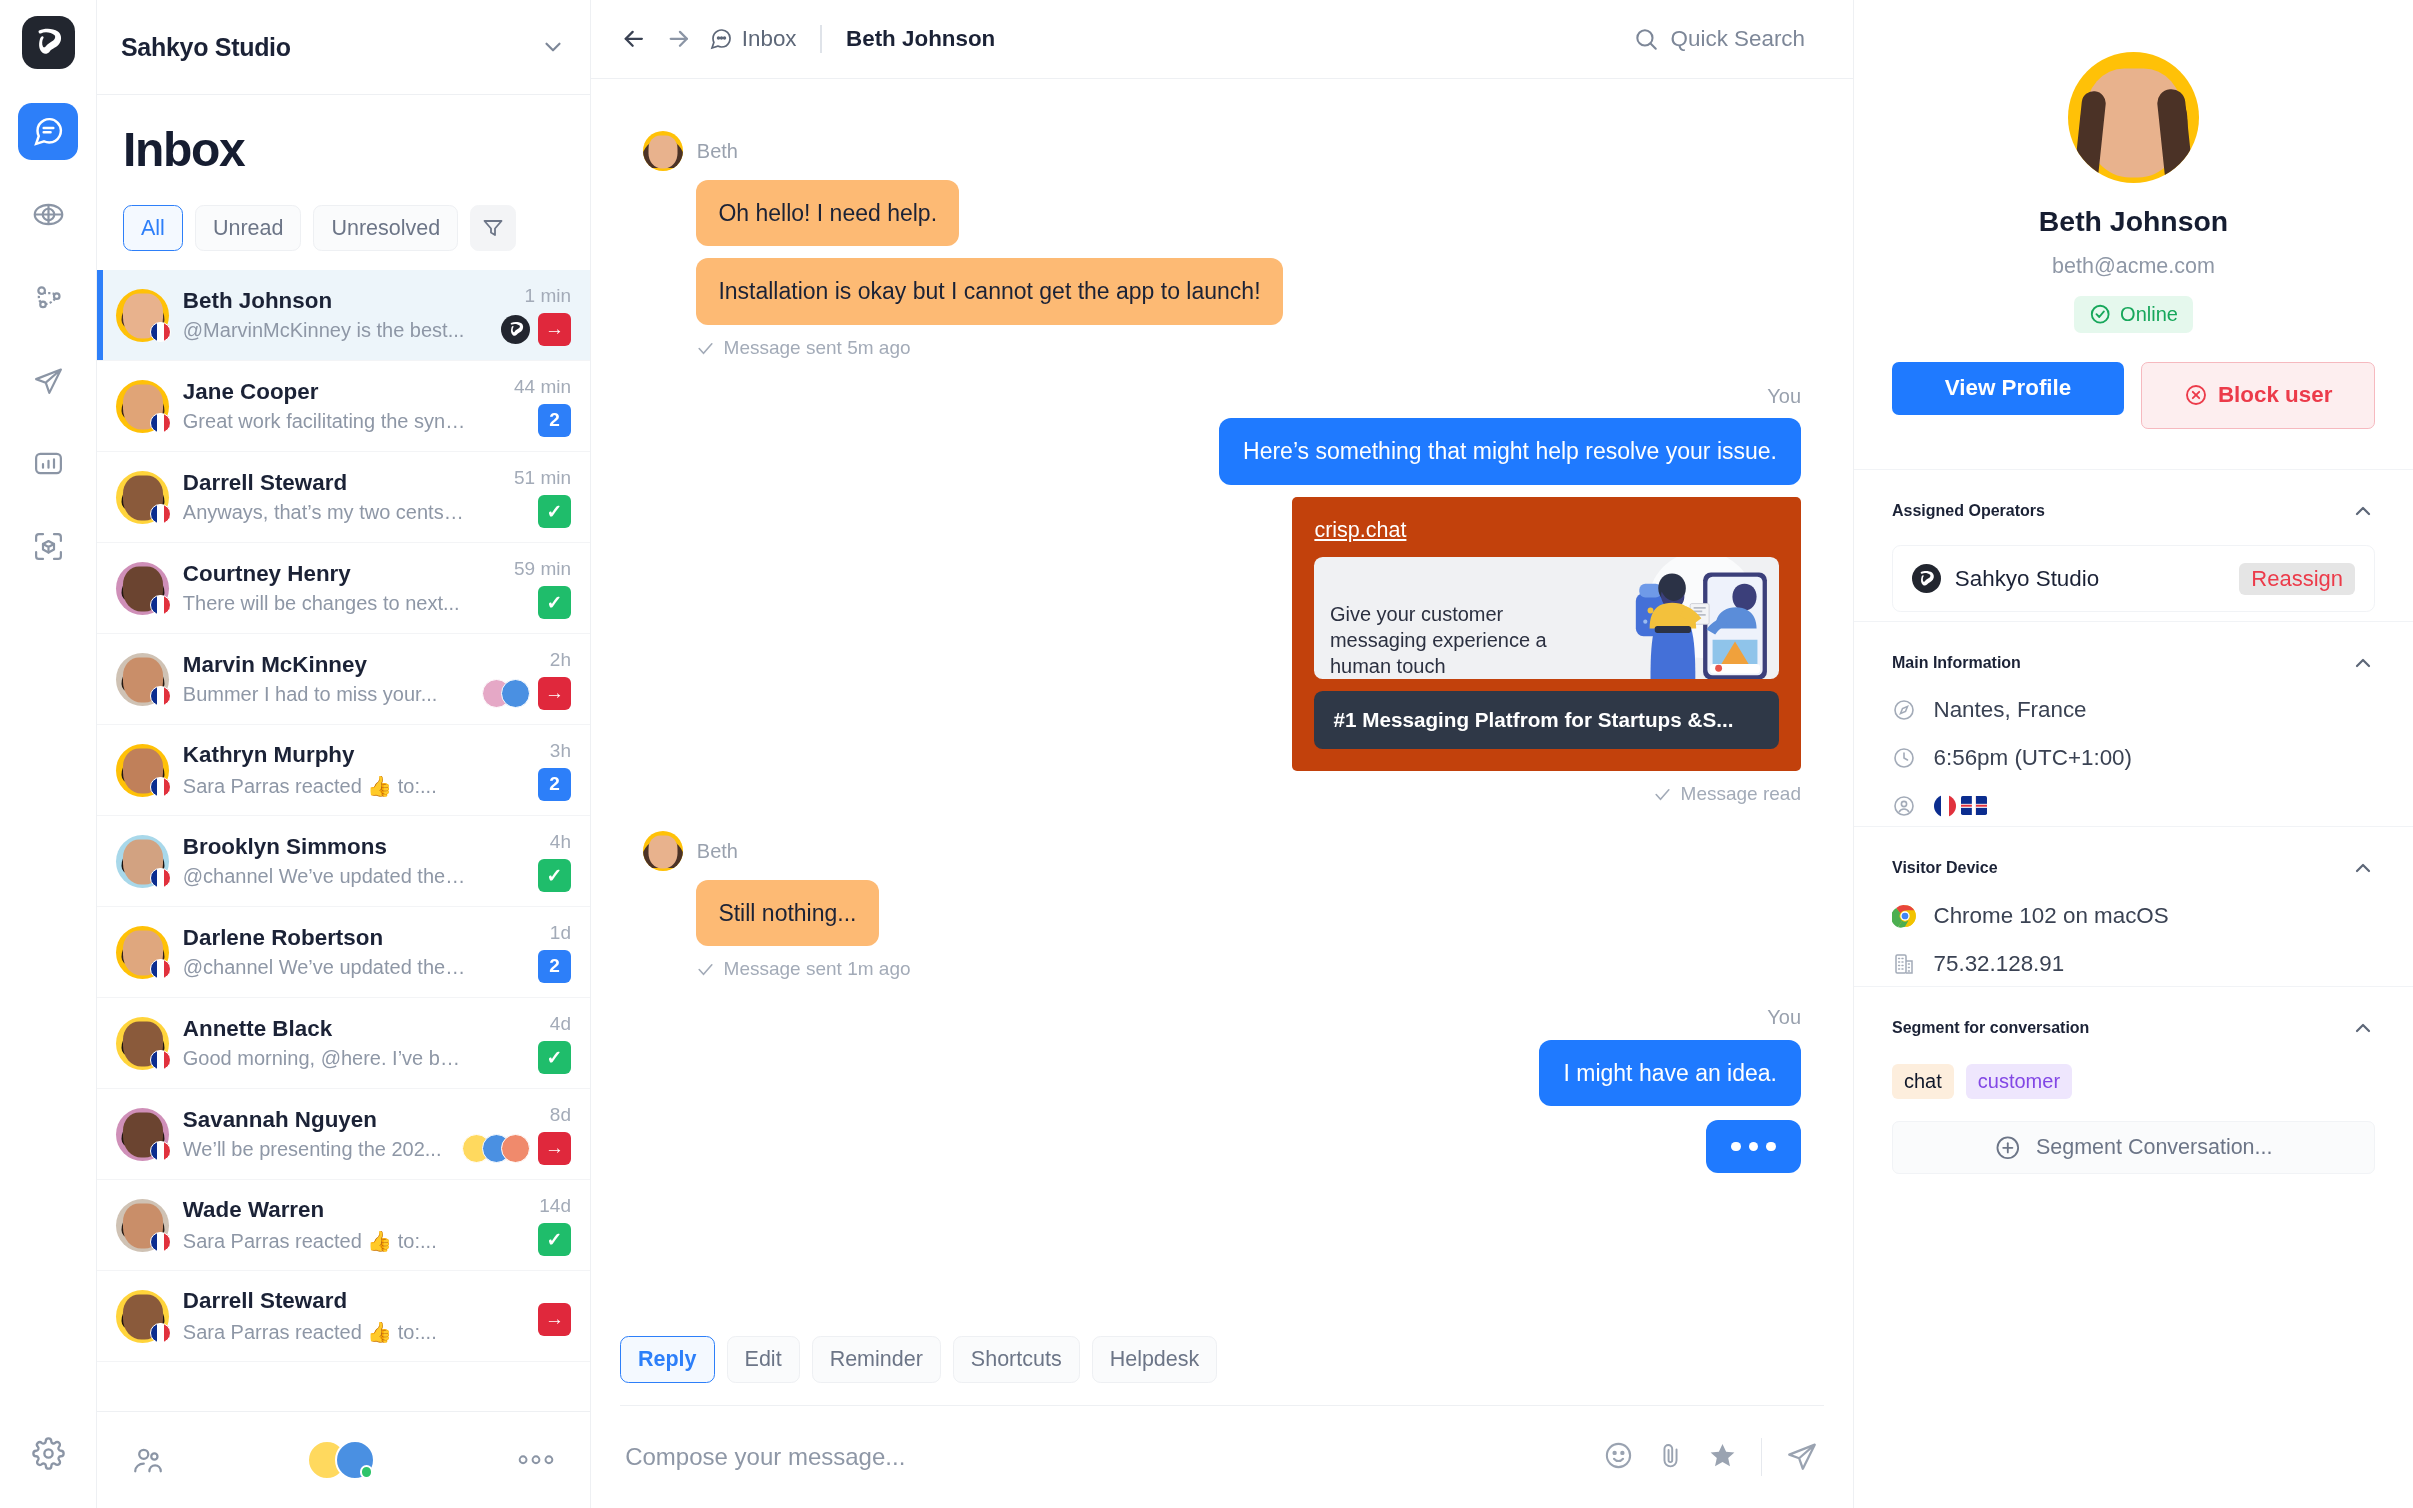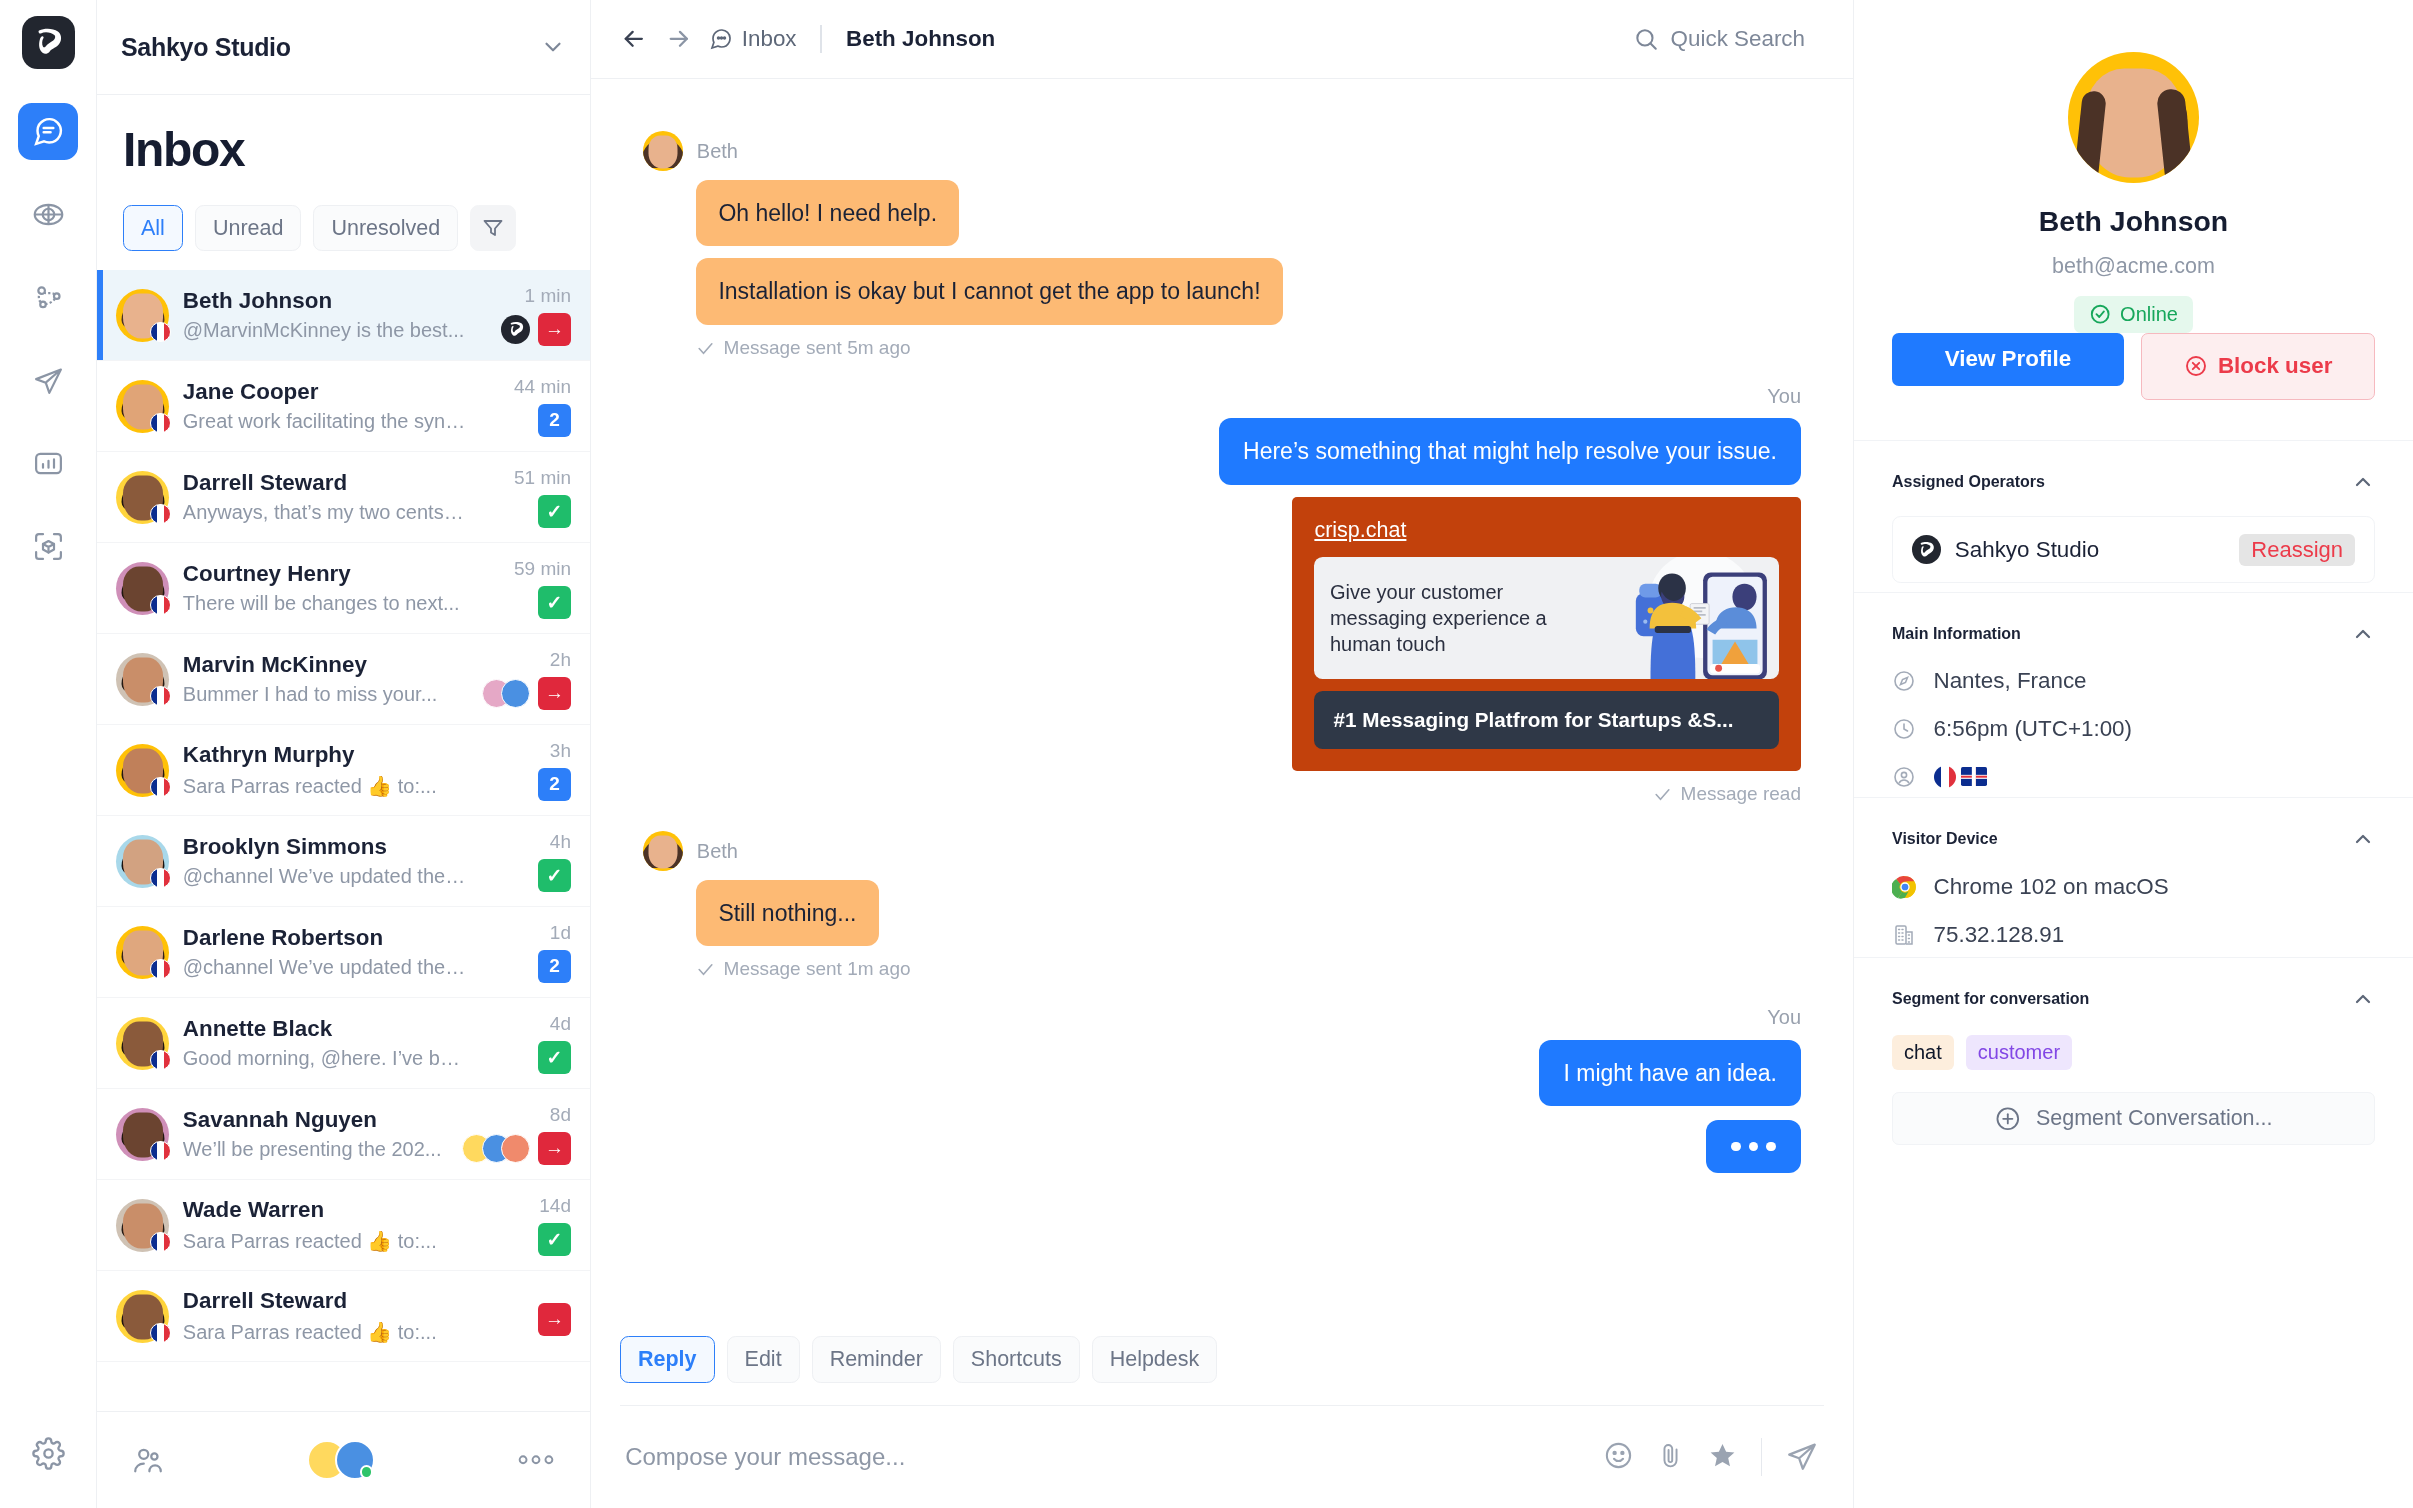--- a/index.html
+++ b/index.html
@@ -137,21 +137,21 @@
   .msg-group.out .msg-author { margin-bottom: 10.3px; }
   .bubble-out {
     background: #1f7aff; color: #fff; border-radius: 12px;
     padding: 19px 24px; font-size: 23px; line-height: 1.25; max-width: 603px;
   }
   .receipt.out { margin-left: 0; justify-content: flex-end; }
 
   .card-bubble { background: #c2410c; border-radius: 5px; padding: 20.7px 22.4px 22.4px 22.4px; width: 509px; margin-top: 12px; }
   .card-link { color: #fff; font-size: 21.5px; text-decoration: underline; display: inline-block; margin-bottom: 13.8px; }
   .card-img {
-    background: #f0f1f3; border-radius: 8.6px; height: 122px; display: flex; align-items: center;
+    background: #f0f1f3; border-radius: 8.6px; height: 122px; display: flex; align-items: flex-end;
     padding: 0 15.5px; overflow: hidden; position: relative;
   }
   .card-img-text { font-size: 20px; color: #2b3040; line-height: 1.3; width: 259px; z-index: 2; }
   .card-illus { position: absolute; right: 0; top: 0; bottom: 0; width: 207px; }
   .card-title {
     background: #2f3847; color: #fff; border-radius: 8.6px; margin-top: 12px;
     padding: 17px 19px; font-size: 20.7px; font-weight: 700;
     white-space: nowrap; overflow: hidden; text-overflow: ellipsis;
   }
   .typing-bubble {
@@ -186,21 +186,21 @@
   .big-av .face { position:absolute; left:50%; top:54%; transform:translate(-50%,-50%); width:97px; height:109px; border-radius:40% 40% 46% 46%; background:#e8b28d; }
   .big-av .hair { position:absolute; left:50%; top:16%; transform:translateX(-50%); width:107px; height:83px; border-radius:48px 48px 17px 17px; background:#4b3226; }
   .big-av .hairfront { position:absolute; left:8%; top:30%; width:24px; height:95px; background:#4b3226; border-radius:17px; transform: rotate(6deg); }
   .big-av .hairfront2 { position:absolute; right:8%; top:28%; width:27.6px; height:98px; background:#4b3226; border-radius:17px; transform: rotate(-6deg); }
   .side-name { font-size: 28.4px; font-weight: 700; color: #161d31; margin-top: 22.4px; }
   .side-email { font-size: 21.5px; color: #8e97a6; margin-top: 15.5px; }
   .status-pill {
     margin-top: 17px; background: #e5f8ed; color: #17a75b; font-size: 20px;
     padding: 6.9px 15.5px; border-radius: 6.9px; display: flex; align-items: center; gap: 8.6px;
   }
-  .side-actions { display: flex; gap: 17px; width: 100%; }
+  .side-actions { display: flex; gap: 17px; margin-top: 29px; width: 100%; }
   .btn-primary {
     flex: 1 1 0; height: 53px; background: #1f7aff; color: #fff; border-radius: 6.9px;
     display: flex; align-items: center; justify-content: center; font-size: 22.4px; font-weight: 600;
   }
   .btn-danger {
     flex: 1 1 0; height: 67px; background: #fdeeef; color: #ec3b4a; border: 1.7px solid #f6b9bf; border-radius: 6.9px;
     display: flex; align-items: center; justify-content: center; gap: 10.3px; font-size: 22.4px; font-weight: 600;
   }
 
   .sec { padding: 29px 38px 8.6px 38px; }

